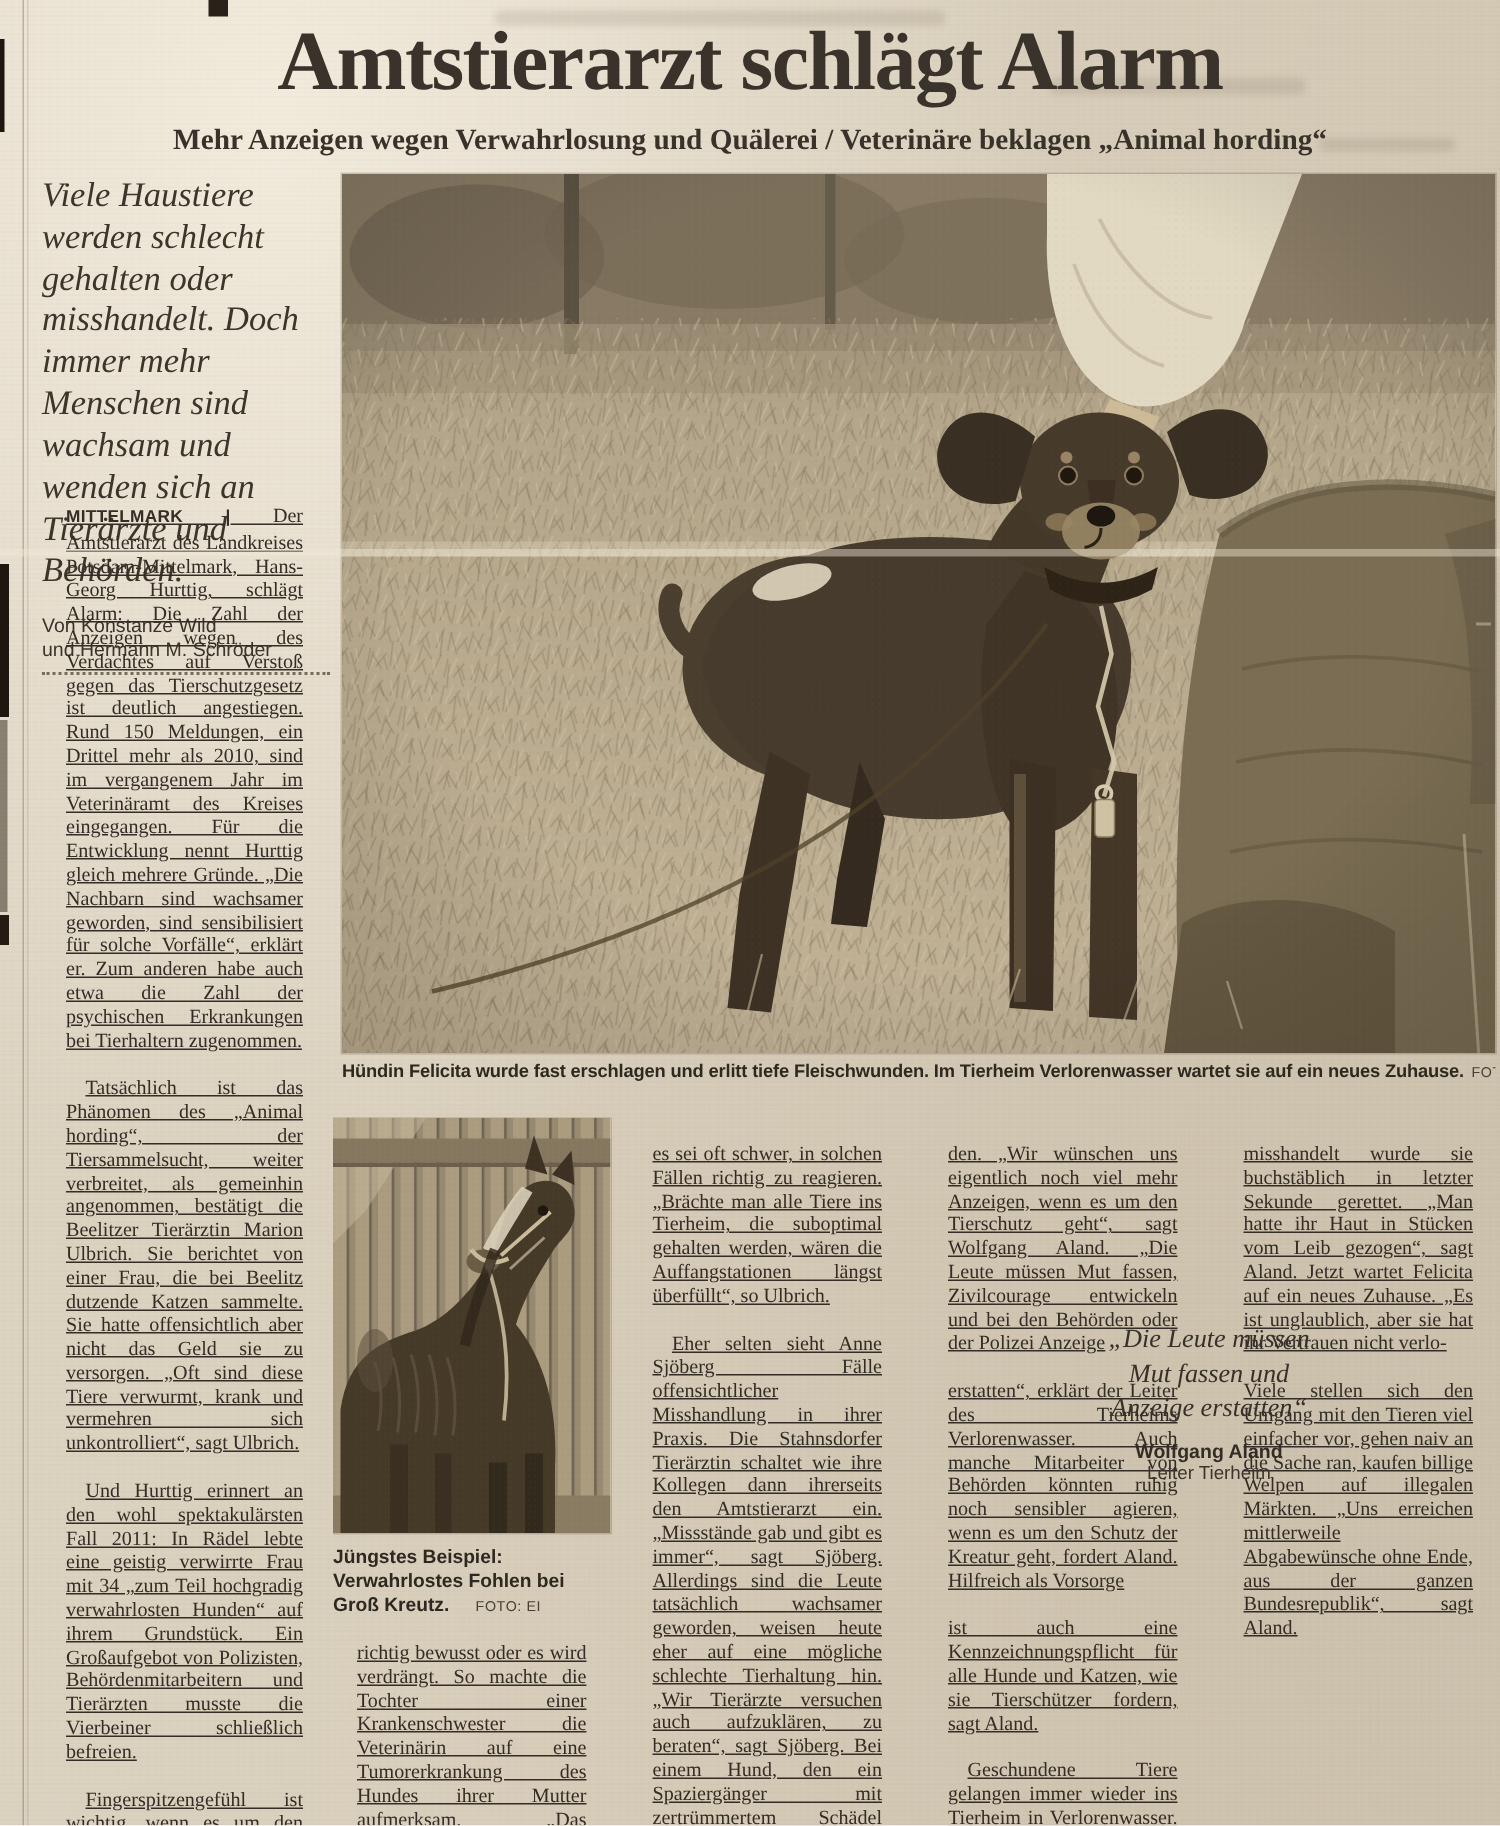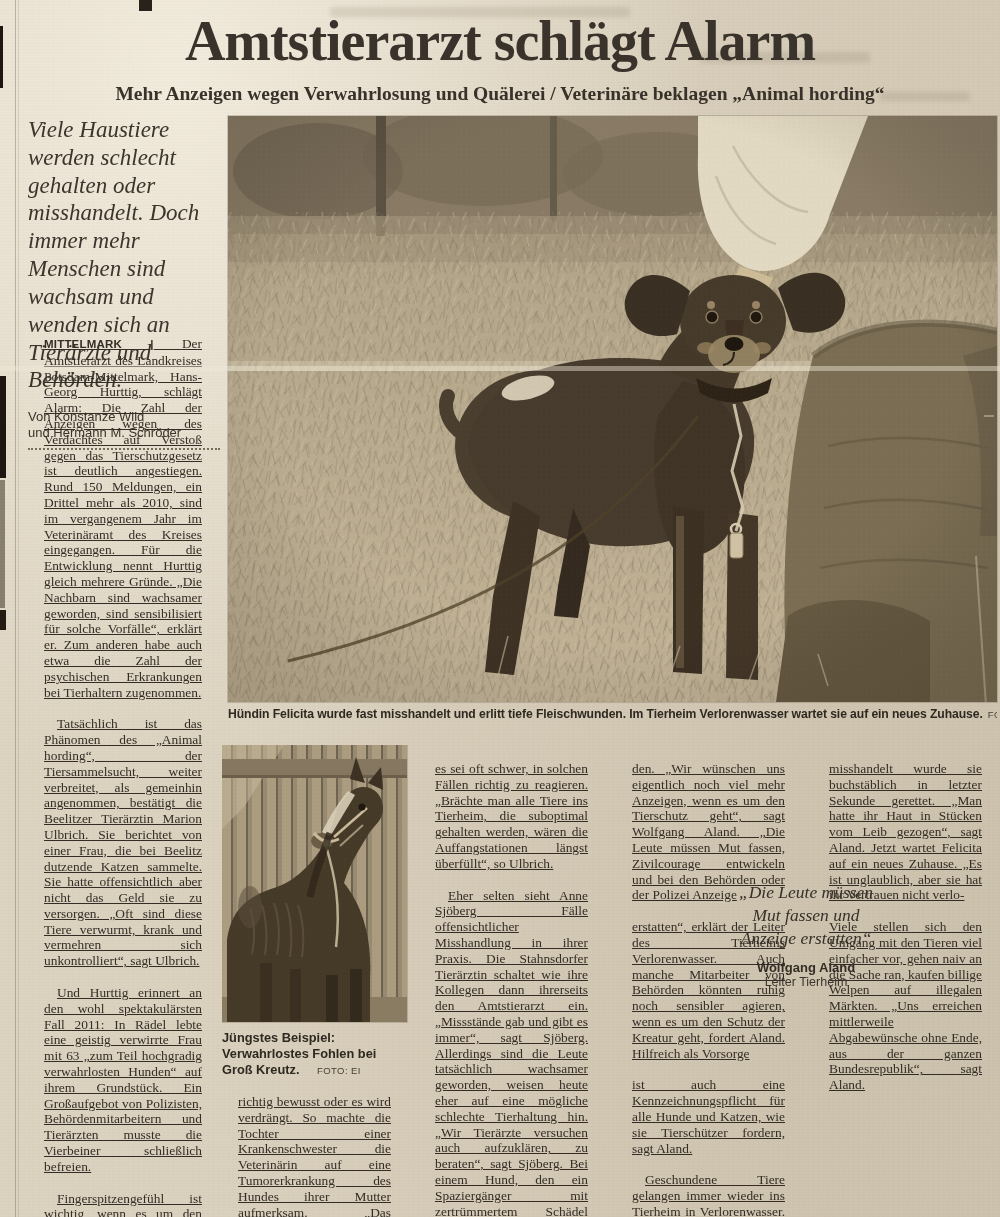--- a/index.html
+++ b/index.html
@@ -96,21 +96,21 @@
     <div class="byline">
       <div>Von Konstanze Wild</div>
       <div>und Hermann M. Schröder</div>
     </div>
     <div class="dotted"></div>
   </div>
 
   <div class="col1body bodytext">
     <p><b class="dateline">MITTELMARK |</b> <span>Der Amtstierarzt des Landkreises Potsdam-Mittelmark, Hans-Georg Hurttig, schlägt Alarm: Die Zahl der Anzeigen wegen des Verdachtes auf Verstoß gegen das Tierschutzgesetz ist deutlich angestiegen. Rund 150 Meldungen, ein Drittel mehr als 2010, sind im vergangenem Jahr im Veterinäramt des Kreises eingegangen. Für die Entwicklung nennt Hurttig gleich mehrere Gründe. „Die Nachbarn sind wachsamer geworden, sind sensibilisiert für solche Vorfälle“, erklärt er. Zum anderen habe auch etwa die Zahl der psychischen Erkrankungen bei Tierhaltern zugenommen.</span></p>
     <p class="indent">Tatsächlich ist das Phänomen des „Animal hording“, der Tiersammelsucht, weiter verbreitet, als gemeinhin angenommen, bestätigt die Beelitzer Tierärztin Marion Ulbrich. Sie berichtet von einer Frau, die bei Beelitz dutzende Katzen sammelte. Sie hatte offensichtlich aber nicht das Geld sie zu versorgen. „Oft sind diese Tiere verwurmt, krank und vermehren sich unkontrolliert“, sagt Ulbrich.</p>
-    <p class="indent">Und Hurttig erinnert an den wohl spektakulärsten Fall 2011: In Rädel lebte eine geistig verwirrte Frau mit 63 „zum Teil hochgradig verwahrlosten Hunden“ auf ihrem Grundstück. Ein Großaufgebot von Polizisten, Behördenmitarbeitern und Tierärzten musste die Vierbeiner schließlich befreien.</p>
+    <p class="indent">Und Hurttig erinnert an den wohl spektakulärsten Fall 2011: In Rädel lebte eine geistig verwirrte Frau mit 34 „zum Teil hochgradig verwahrlosten Hunden“ auf ihrem Grundstück. Ein Großaufgebot von Polizisten, Behördenmitarbeitern und Tierärzten musste die Vierbeiner schließlich befreien.</p>
     <p class="indent">Fingerspitzengefühl ist wichtig, wenn es um den Verdacht der Tierquälerei geht, erläutert Ulbrich. Viele Tiere leiden auch still, insbesondere Hunde und Katzen, so die Erfahrung der Tierärztin. Den Haltern ist das Ausmaß des Leidens, etwa bei inneren Erkrankungen, oft gar nicht</p>
   </div>
 
   <div class="mainphoto">
     <svg width="769" height="586" viewBox="0 0 769 586">
       <defs>
         <linearGradient id="gField" x1="0" y1="0" x2="0" y2="1">
           <stop offset="0" stop-color="#93866e"></stop>
           <stop offset="0.28" stop-color="#b4a68a"></stop>
           <stop offset="1" stop-color="#c1b296"></stop>
@@ -190,21 +190,21 @@
         <rect x="502" y="417" width="13" height="25" rx="3" fill="#cfc2a4" stroke="#8d7d5e"></rect>
         <path d="M470 300 C380 420 250 500 60 545" stroke="#4f4229" stroke-width="3" fill="none" opacity="0.75"></path>
       </g>
       <path d="M270 560 L280 520 M300 562 L312 526 M440 566 L452 530 M520 568 L532 534 M600 570 L590 538" stroke="#cabb9c" stroke-width="1.5" opacity="0.6"></path>
       <rect x="0" y="0" width="769" height="586" fill="url(#vig)"></rect>
       <rect x="0" y="0" width="769" height="586" fill="url(#grain)" opacity="0.12"></rect>
     </svg>
   </div>
 
   <div class="maincaption">
-    <span class="cap">Hündin Felicita wurde fast misshandelt und erlitt tiefe Fleischwunden. Im Tierheim Verlorenwasser wartet sie auf ein neues Zuhause.</span>
+    <span class="cap">Hündin Felicita wurde fast erschlagen und erlitt tiefe Fleischwunden. Im Tierheim Verlorenwasser wartet sie auf ein neues Zuhause.</span>
     <span class="credit">FOTO: PRIVAT</span>
   </div>
 
   <div class="bottom">
 
     <div class="bcol">
       <div class="foalphoto">
         <svg width="185" height="277" viewBox="0 0 185 277">
           <defs>
             <pattern id="slats" width="15" height="10" patternUnits="userSpaceOnUse">

